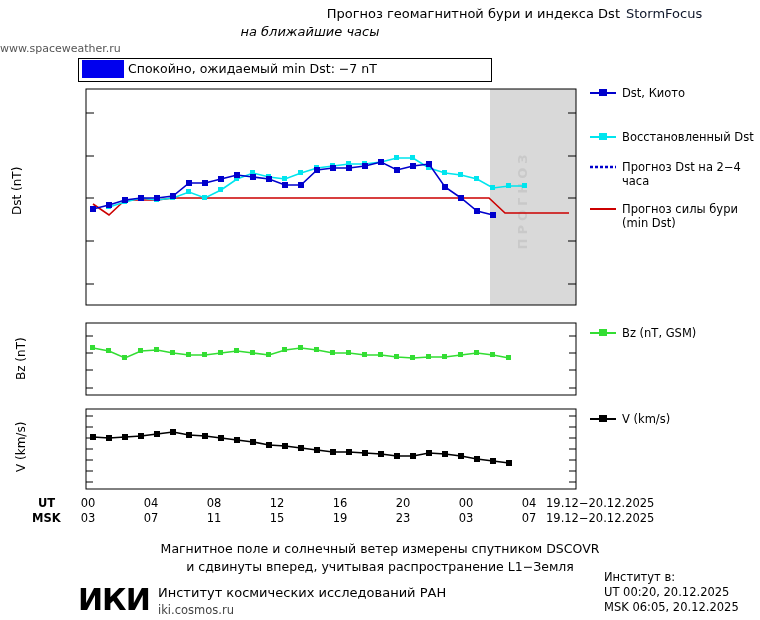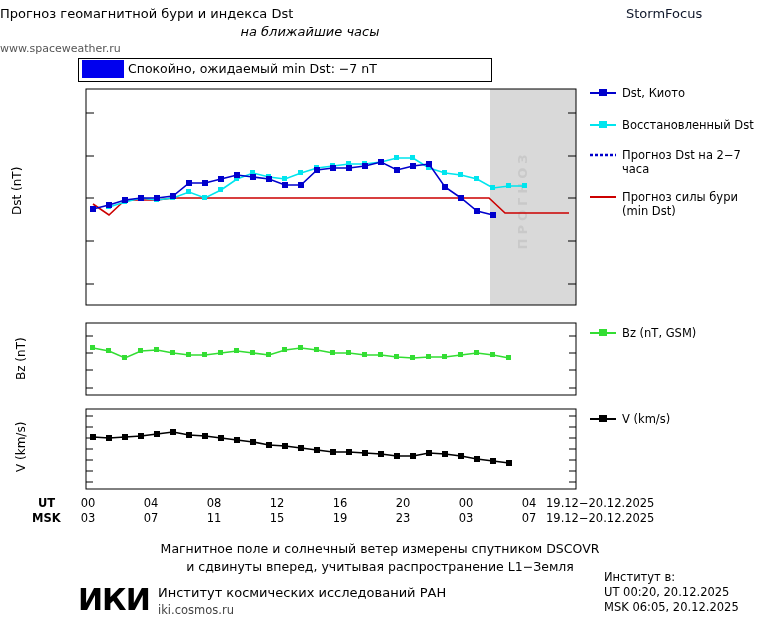--- a/index.html
+++ b/index.html
@@ -1,18 +1,18 @@
 <!DOCTYPE html>
 <html><head>
 <meta charset="utf-8">
 <style>
   html,body{margin:0;padding:0;}
   body{width:760px;height:620px;background:#ffffff;font-family:"DejaVu Sans",sans-serif;color:#000;overflow:hidden;position:relative;}
   .abs{position:absolute;}
-  .title1{left:0;top:6px;width:620px;text-align:left;font-size:13px;}
+  .title1{left:0;top:6px;width:620px;text-align:right;font-size:13px;}
   .title2{left:0;top:24px;width:620px;text-align:center;font-size:13px;font-style:italic;}
   .title3{left:0;top:42px;width:620px;text-align:left;font-size:11px;color:#555;}
   .brand{left:626px;top:6px;font-size:13px;color:#0f172a;}
   .legendbox{left:78px;top:58px;width:412px;height:22px;border:1px solid #000;background:#fff;}
   .legendswatch{left:82px;top:60px;width:42px;height:18px;background:#0000ee;}
   .legendtext{left:128px;top:61px;font-size:12.5px;}
   svg{display:block;}
   text{font-family:"DejaVu Sans",sans-serif;}
 
   .ylab{transform-origin:left top;font-size:12px;}
@@ -282,39 +282,39 @@
         <text x="499" y="27">07</text>
     </g>
     <g font-size="11.5" fill="#000">
       <text x="516" y="12">19.12−20.12.2025</text>
       <text x="516" y="27">19.12−20.12.2025</text>
     </g>
   </svg>
 </div>
 
 <div class="abs rlegend">
-  <div class="rl-row" style="margin-bottom:16px;">
+  <div class="rl-row" style="margin-bottom:28px;">
     <svg class="rl-mark" width="26" height="10" style="top:2px;">
       <line x1="0" y1="5" x2="26" y2="5" stroke="#0000cc" stroke-width="2"></line>
       <rect x="9" y="1" width="8" height="8" fill="#0000cc"></rect>
     </svg>
     <span class="rl-txt">Dst, Киото</span>
   </div>
   <div class="rl-row" style="margin-bottom:14px;">
     <svg class="rl-mark" width="26" height="10" style="top:2px;">
       <line x1="0" y1="5" x2="26" y2="5" stroke="#00e5ee" stroke-width="2"></line>
       <rect x="9" y="1" width="8" height="8" fill="#00e5ee"></rect>
     </svg>
     <span class="rl-txt">Восстановленный Dst</span>
   </div>
   <div class="rl-row" style="margin-bottom:14px;">
     <svg class="rl-mark" width="26" height="10" style="top:2px;">
       <line x1="0" y1="5" x2="26" y2="5" stroke="#0000cc" stroke-width="2.5" stroke-dasharray="3,2"></line>
     </svg>
-    <span class="rl-txt">Прогноз Dst на 2−7 часа</span>
+    <span class="rl-txt">Прогноз Dst на 2−4 часа</span>
   </div>
   <div class="rl-row">
     <svg class="rl-mark" width="26" height="10" style="top:2px;">
       <line x1="0" y1="5" x2="26" y2="5" stroke="#cc0000" stroke-width="2"></line>
     </svg>
     <span class="rl-txt">Прогноз силы бури (min Dst)</span>
   </div>
 </div>
 
 <div class="abs" style="left:590px;top:326px;font-size:11.5px;">

